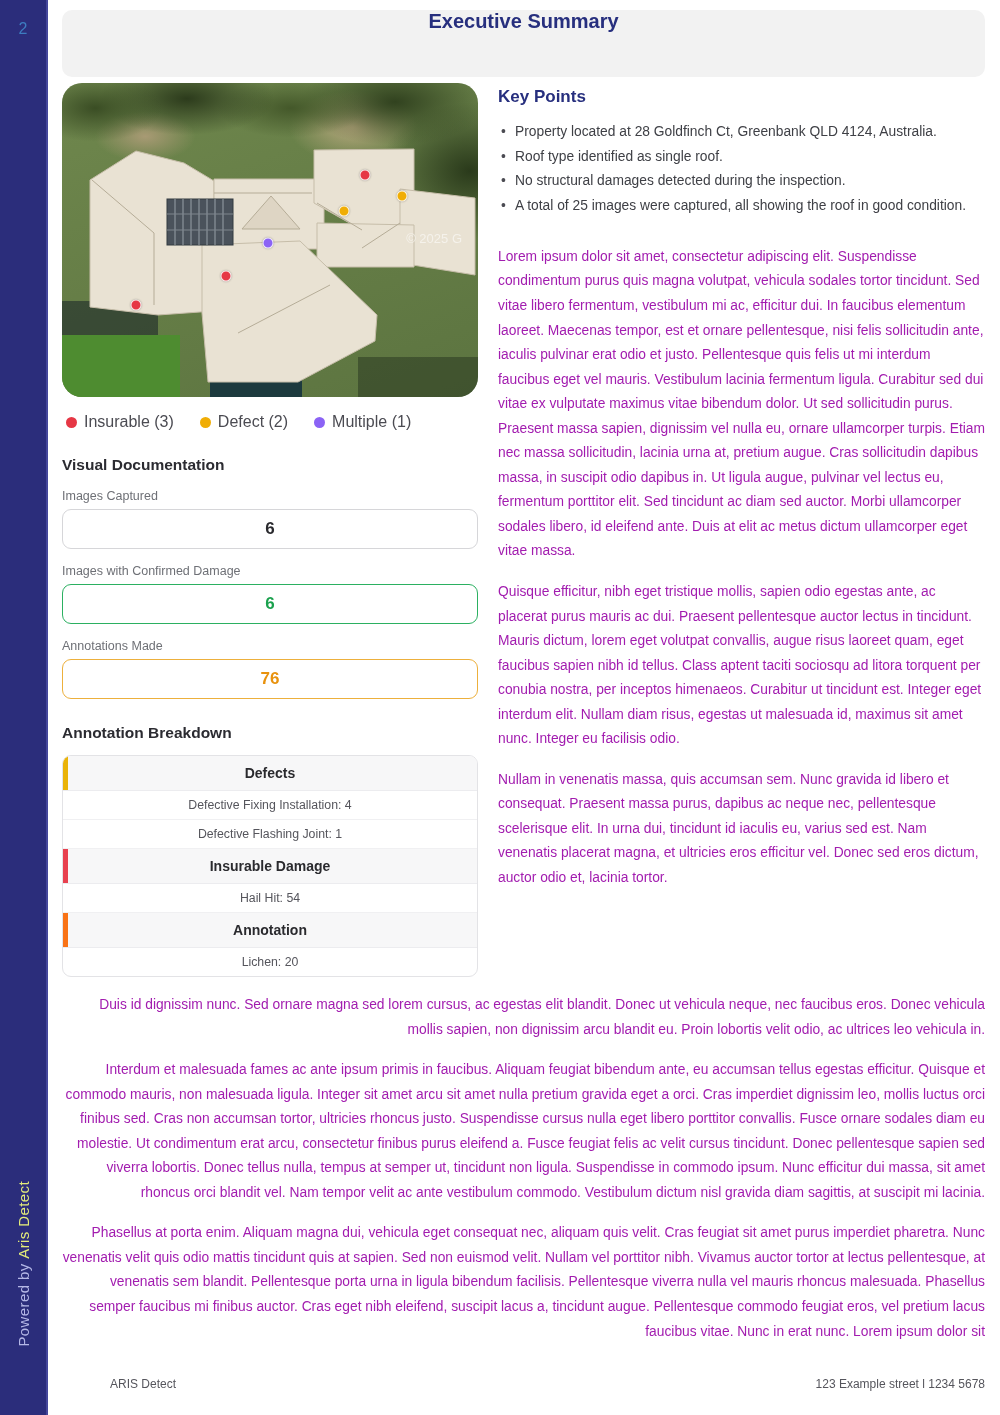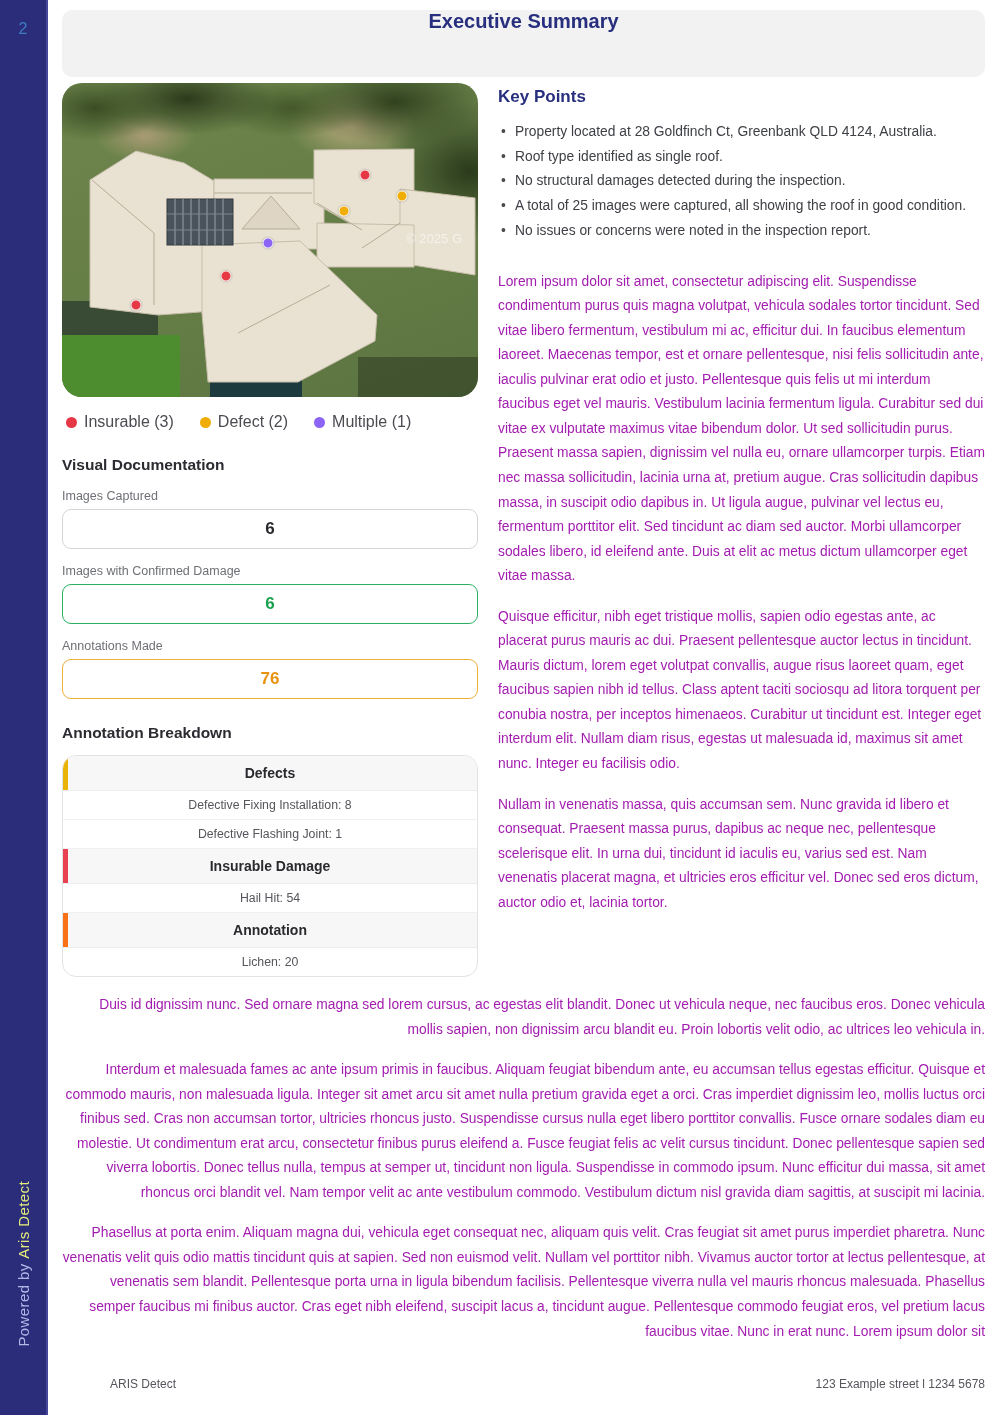--- a/index.html
+++ b/index.html
@@ -51,21 +51,21 @@
   .legend-dot{width:11px;height:11px;border-radius:50%;flex:0 0 11px;}
   
   .sec-h{margin-top:25px;font-size:15.5px;font-weight:700;color:#2b2b31;}
   .stat-label{margin-top:15px;font-size:12.5px;color:#6e7076;}
   .stat-box{margin-top:6px;height:40px;border:1.5px solid #d6d6d9;border-radius:9px;
     display:flex;align-items:center;justify-content:center;
     font-weight:700;font-size:17px;color:#2a2a2e;box-sizing:border-box;}
   .stat-green{border-color:#2bb061;color:#1ba14e;}
   .stat-orange{border-color:#edb03c;color:#e8920e;}
   
-  .breakdown{margin-top:13px;border:1px solid #e3e3e6;border-radius:14px;overflow:hidden;background:#fff;}
+  .breakdown{margin-top:13px;border:1px solid #e3e3e6;border-radius:9px;overflow:hidden;background:#fff;}
   .bd-header{position:relative;height:34px;background:#f7f7f8;display:flex;align-items:center;
     justify-content:center;font-weight:700;font-size:14px;color:#2a2a2e;border-bottom:1px solid #ececef;}
   .bd-accent{position:absolute;left:0;top:0;bottom:0;width:5px;}
   .bd-item{height:28px;display:flex;align-items:center;justify-content:center;
     font-size:12.3px;color:#55555c;border-bottom:1px solid #f0f0f2;}
   .breakdown .bd-item:last-child{border-bottom:none;}
   
   .kp-h{margin-top:4px;font-size:17px;font-weight:700;color:#272f7e;}
   .kp-list{margin:13px 0 0 0;padding:0 0 0 17px;list-style:none;}
   .kp-list li{position:relative;font-size:13.8px;color:#3f4046;line-height:1.72;margin-bottom:1px;}
@@ -164,21 +164,21 @@
       <div class="stat-label">Annotations Made</div>
       <div class="stat-box stat-orange">76</div>
 
       <div class="sec-h">Annotation Breakdown</div>
 
       <div class="breakdown">
         <div class="bd-header">
           <span class="bd-accent" style="background: rgb(234, 179, 8);"></span>
           <span>Defects</span>
         </div>
-        <div class="bd-item">Defective Fixing Installation: 8</div>
+        <div class="bd-item">Defective Fixing Installation: 4</div>
         <div class="bd-item">Defective Flashing Joint: 1</div>
         <div class="bd-header">
           <span class="bd-accent" style="background: rgb(232, 65, 79);"></span>
           <span>Insurable Damage</span>
         </div>
         <div class="bd-item">Hail Hit: 54</div>
         <div class="bd-header">
           <span class="bd-accent" style="background: rgb(249, 115, 22);"></span>
           <span>Annotation</span>
         </div>
@@ -186,21 +186,20 @@
       </div>
     </div>
 
     <div class="col-right">
       <div class="kp-h">Key Points</div>
       <ul class="kp-list">
         <li>Property located at 28 Goldfinch Ct, Greenbank QLD 4124, Australia.</li>
         <li>Roof type identified as single roof.</li>
         <li>No structural damages detected during the inspection.</li>
         <li>A total of 25 images were captured, all showing the roof in good condition.</li>
-        <li>No issues or concerns were noted in the inspection report.</li>
       </ul>
       <p class="para first">Lorem ipsum dolor sit amet, consectetur adipiscing elit. Suspendisse condimentum purus quis magna volutpat, vehicula sodales tortor tincidunt. Sed vitae libero fermentum, vestibulum mi ac, efficitur dui. In faucibus elementum laoreet. Maecenas tempor, est et ornare pellentesque, nisi felis sollicitudin ante, iaculis pulvinar erat odio et justo. Pellentesque quis felis ut mi interdum faucibus eget vel mauris. Vestibulum lacinia fermentum ligula. Curabitur sed dui vitae ex vulputate maximus vitae bibendum dolor. Ut sed sollicitudin purus. Praesent massa sapien, dignissim vel nulla eu, ornare ullamcorper turpis. Etiam nec massa sollicitudin, lacinia urna at, pretium augue. Cras sollicitudin dapibus massa, in suscipit odio dapibus in. Ut ligula augue, pulvinar vel lectus eu, fermentum porttitor elit. Sed tincidunt ac diam sed auctor. Morbi ullamcorper sodales libero, id eleifend ante. Duis at elit ac metus dictum ullamcorper eget vitae massa.</p>
       <p class="para">Quisque efficitur, nibh eget tristique mollis, sapien odio egestas ante, ac placerat purus mauris ac dui. Praesent pellentesque auctor lectus in tincidunt. Mauris dictum, lorem eget volutpat convallis, augue risus laoreet quam, eget faucibus sapien nibh id tellus. Class aptent taciti sociosqu ad litora torquent per conubia nostra, per inceptos himenaeos. Curabitur ut tincidunt est. Integer eget interdum elit. Nullam diam risus, egestas ut malesuada id, maximus sit amet nunc. Integer eu facilisis odio.</p>
       <p class="para">Nullam in venenatis massa, quis accumsan sem. Nunc gravida id libero et consequat. Praesent massa purus, dapibus ac neque nec, pellentesque scelerisque elit. In urna dui, tincidunt id iaculis eu, varius sed est. Nam venenatis placerat magna, et ultricies eros efficitur vel. Donec sed eros dictum, auctor odio et, lacinia tortor.</p>
     </div>
   </div>
 
   <div class="full-paras">
     <p class="para">Duis id dignissim nunc. Sed ornare magna sed lorem cursus, ac egestas elit blandit. Donec ut vehicula neque, nec faucibus eros. Donec vehicula mollis sapien, non dignissim arcu blandit eu. Proin lobortis velit odio, ac ultrices leo vehicula in.</p>
     <p class="para">Interdum et malesuada fames ac ante ipsum primis in faucibus. Aliquam feugiat bibendum ante, eu accumsan tellus egestas efficitur. Quisque et commodo mauris, non malesuada ligula. Integer sit amet arcu sit amet nulla pretium gravida eget a orci. Cras imperdiet dignissim leo, mollis luctus orci finibus sed. Cras non accumsan tortor, ultricies rhoncus justo. Suspendisse cursus nulla eget libero porttitor convallis. Fusce ornare sodales diam eu molestie. Ut condimentum erat arcu, consectetur finibus purus eleifend a. Fusce feugiat felis ac velit cursus tincidunt. Donec pellentesque sapien sed viverra lobortis. Donec tellus nulla, tempus at semper ut, tincidunt non ligula. Suspendisse in commodo ipsum. Nunc efficitur dui massa, sit amet rhoncus orci blandit vel. Nam tempor velit ac ante vestibulum commodo. Vestibulum dictum nisl gravida diam sagittis, at suscipit mi lacinia.</p>

